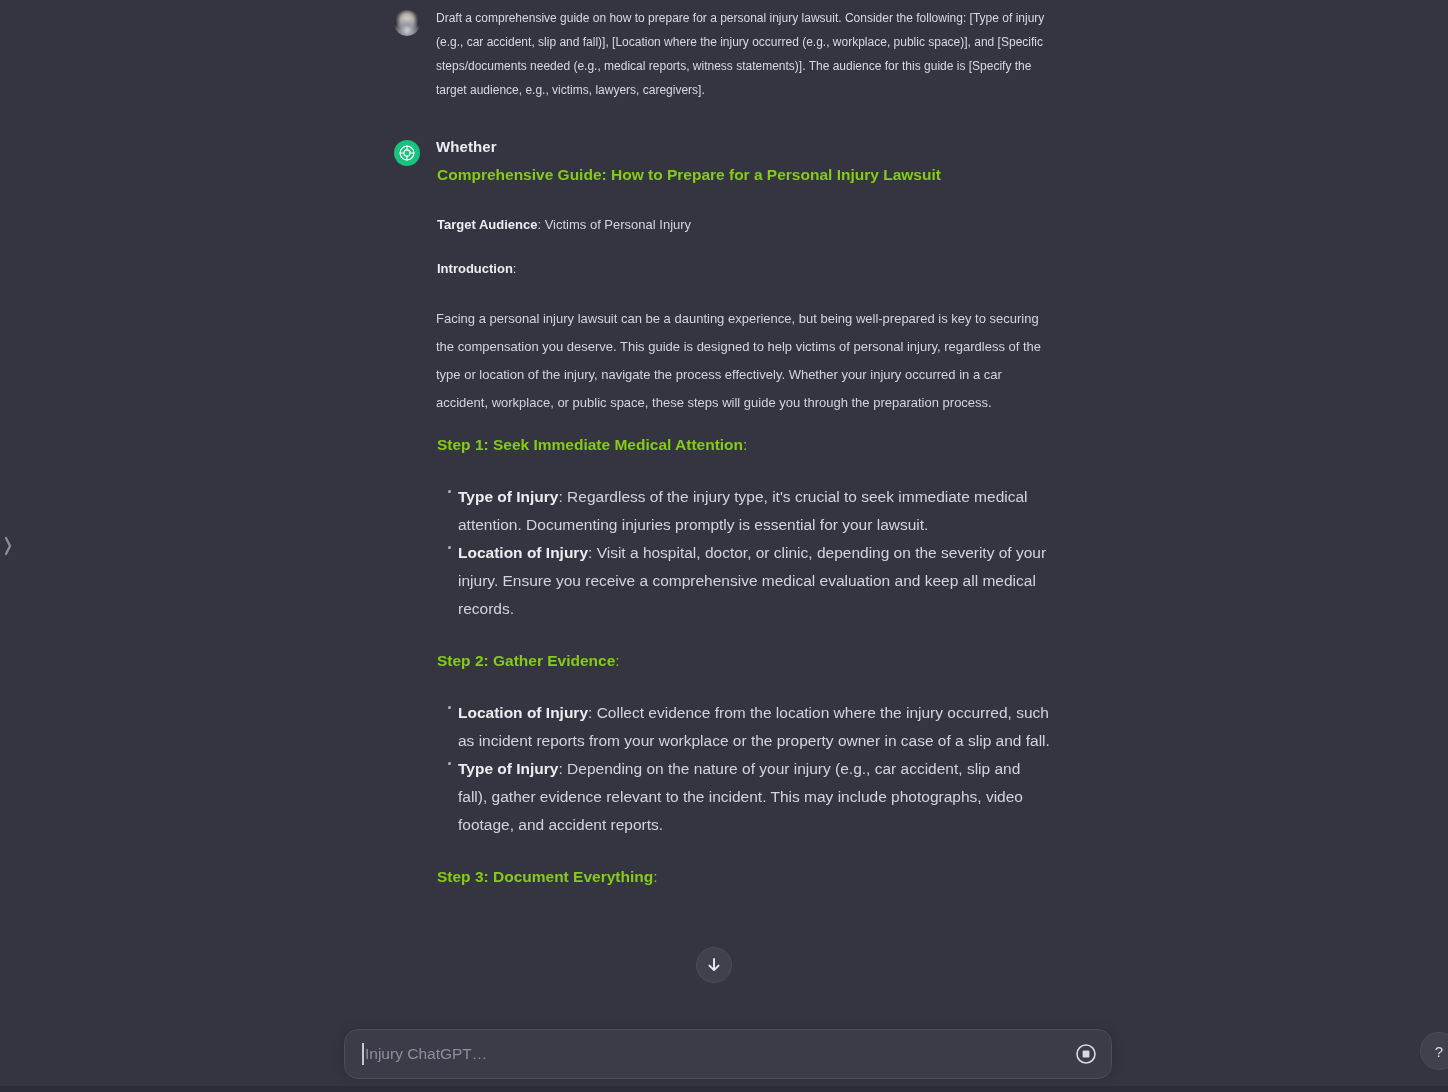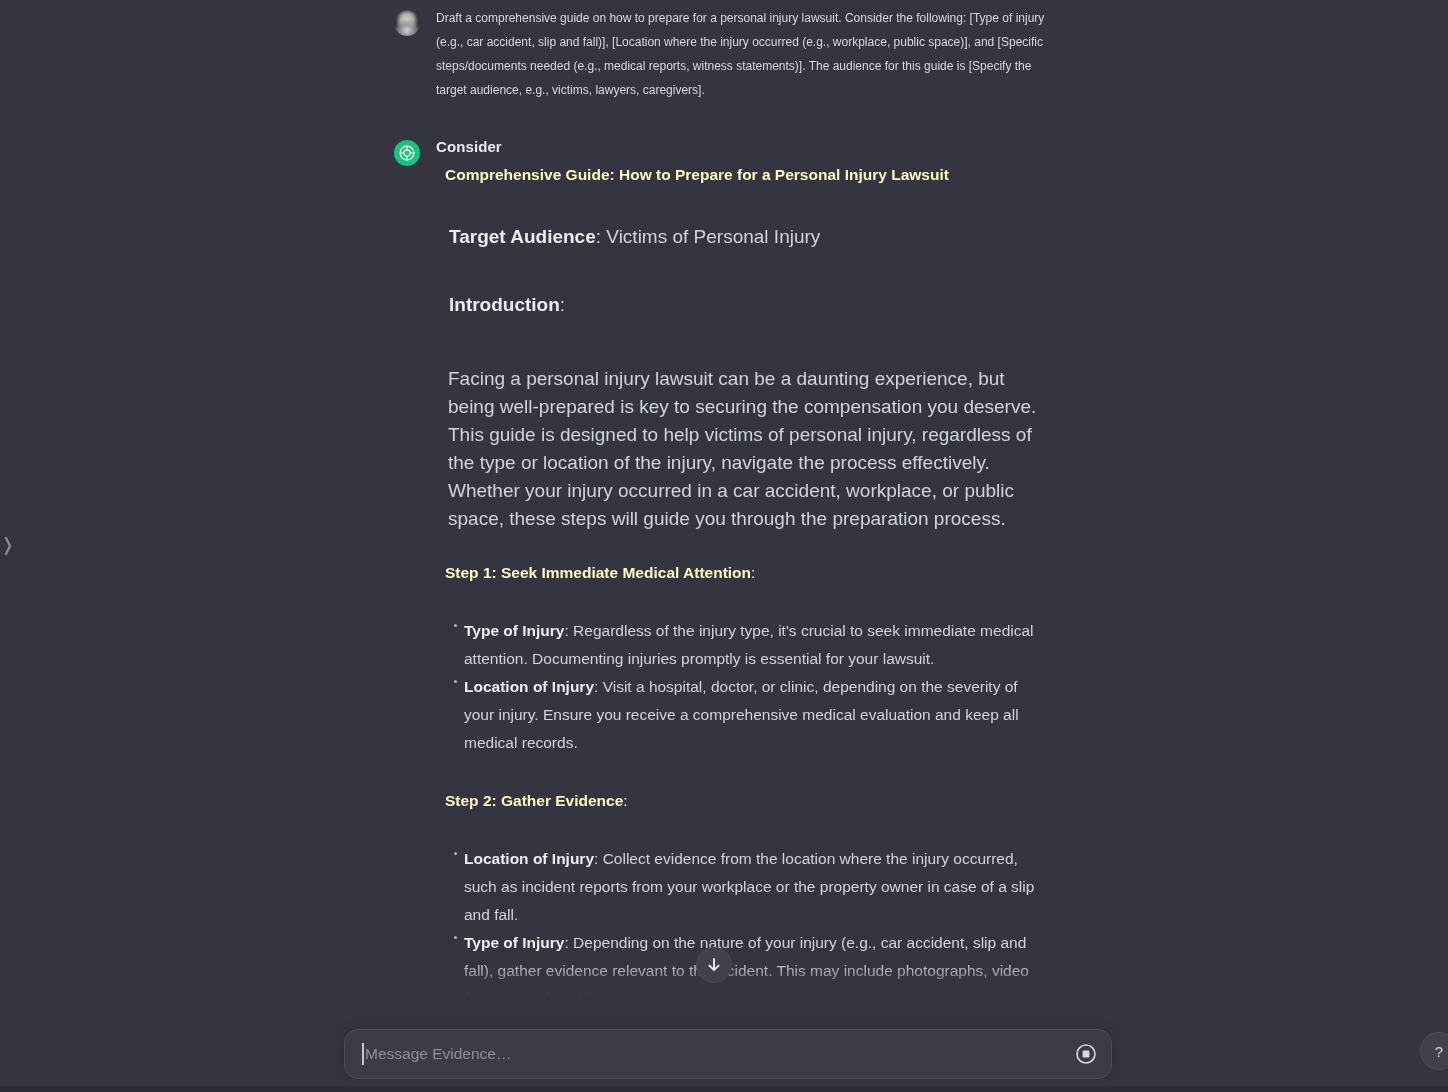--- a/index.html
+++ b/index.html
@@ -115,40 +115,40 @@
     white-space: pre-wrap;
   }
 
   
   .md { color: #d1d5db; }
 
   .md h3 {
     font-size: 15.5px;
     font-weight: 700;
     line-height: 24px;
-    color: #fef9c3;
-    margin: 0 0 0 8px;
+    color: #84cc16;
+    margin: 0 0 0 0;
   }
 
   .md p {
-    font-size: 19px;
+    font-size: 13px;
     line-height: 28px;
     color: #d1d5db;
-    margin: 12px;
+    margin: 0;
   }
 
   .md .strong { font-weight: 700; color: #ececf1; }
 
   .md .gap-lg { height: 24px; }
   .md .gap-md { height: 22px; }
   .md .gap-sm { height: 16px; }
 
   .md ul {
     list-style: none;
-    margin: 10px;
+    margin: 4px;
     padding: 0;
   }
   .md ul li {
     position: relative;
     padding-left: 18px;
     font-size: 15.5px;
     line-height: 28px;
     color: #d1d5db;
     margin: 0 0 0 0;
   }
@@ -309,21 +309,21 @@
     <div class="turn assistant">
       <div class="avatar gpt-avatar">
         <svg viewBox="0 0 24 24" fill="none">
           <circle cx="12" cy="12" r="9.2" stroke="#ffffff" stroke-width="1.7"></circle>
           <circle cx="12" cy="12" r="4.2" stroke="#ffffff" stroke-width="1.5"></circle>
           <path d="M12 2.8 L12 7.8 M21.2 12 L16.2 12 M12 21.2 L12 16.2 M2.8 12 L7.8 12" stroke="#ffffff" stroke-width="1.5" stroke-linecap="round"></path>
         </svg>
       </div>
 
       <div class="msg-body">
-        <div class="author">Consider</div>
+        <div class="author">Whether</div>
 
         <div class="md">
 
           <h3 class="indent">Comprehensive Guide: How to Prepare for a Personal Injury Lawsuit</h3>
 
           <div class="gap-lg"></div>
 
           <p class="indent"><span class="strong">Target Audience</span><span>: Victims of Personal Injury</span></p>
 
           <div class="gap-sm"></div>
@@ -371,21 +371,21 @@
 <div class="scroll-btn">
   <svg viewBox="0 0 16 16" fill="none">
     <path d="M8 2 L8 13 M3.4 8.6 L8 13.2 L12.6 8.6" stroke="currentColor" stroke-width="1.9" stroke-linecap="round" stroke-linejoin="round"></path>
   </svg>
 </div>
 
 <div class="composer-wrap">
 
   <div class="composer">
     <div class="caret"></div>
-    <div class="placeholder">Message Evidence…</div>
+    <div class="placeholder">Injury ChatGPT…</div>
     <input type="text" style="position: absolute; inset: 0px; opacity: 0; border: none; background: transparent;" placeholder="Message ChatGPT…">
     <div class="stop-btn">
       <svg viewBox="0 0 24 24" fill="none">
         <circle cx="12" cy="12" r="9" stroke="currentColor" stroke-width="1.6"></circle>
         <rect x="8.6" y="8.6" width="6.8" height="6.8" rx="1.2" fill="currentColor"></rect>
       </svg>
     </div>
   </div>
 
   <div class="disclaimer">ChatGPT can make mistakes. Consider checking important information.</div>

